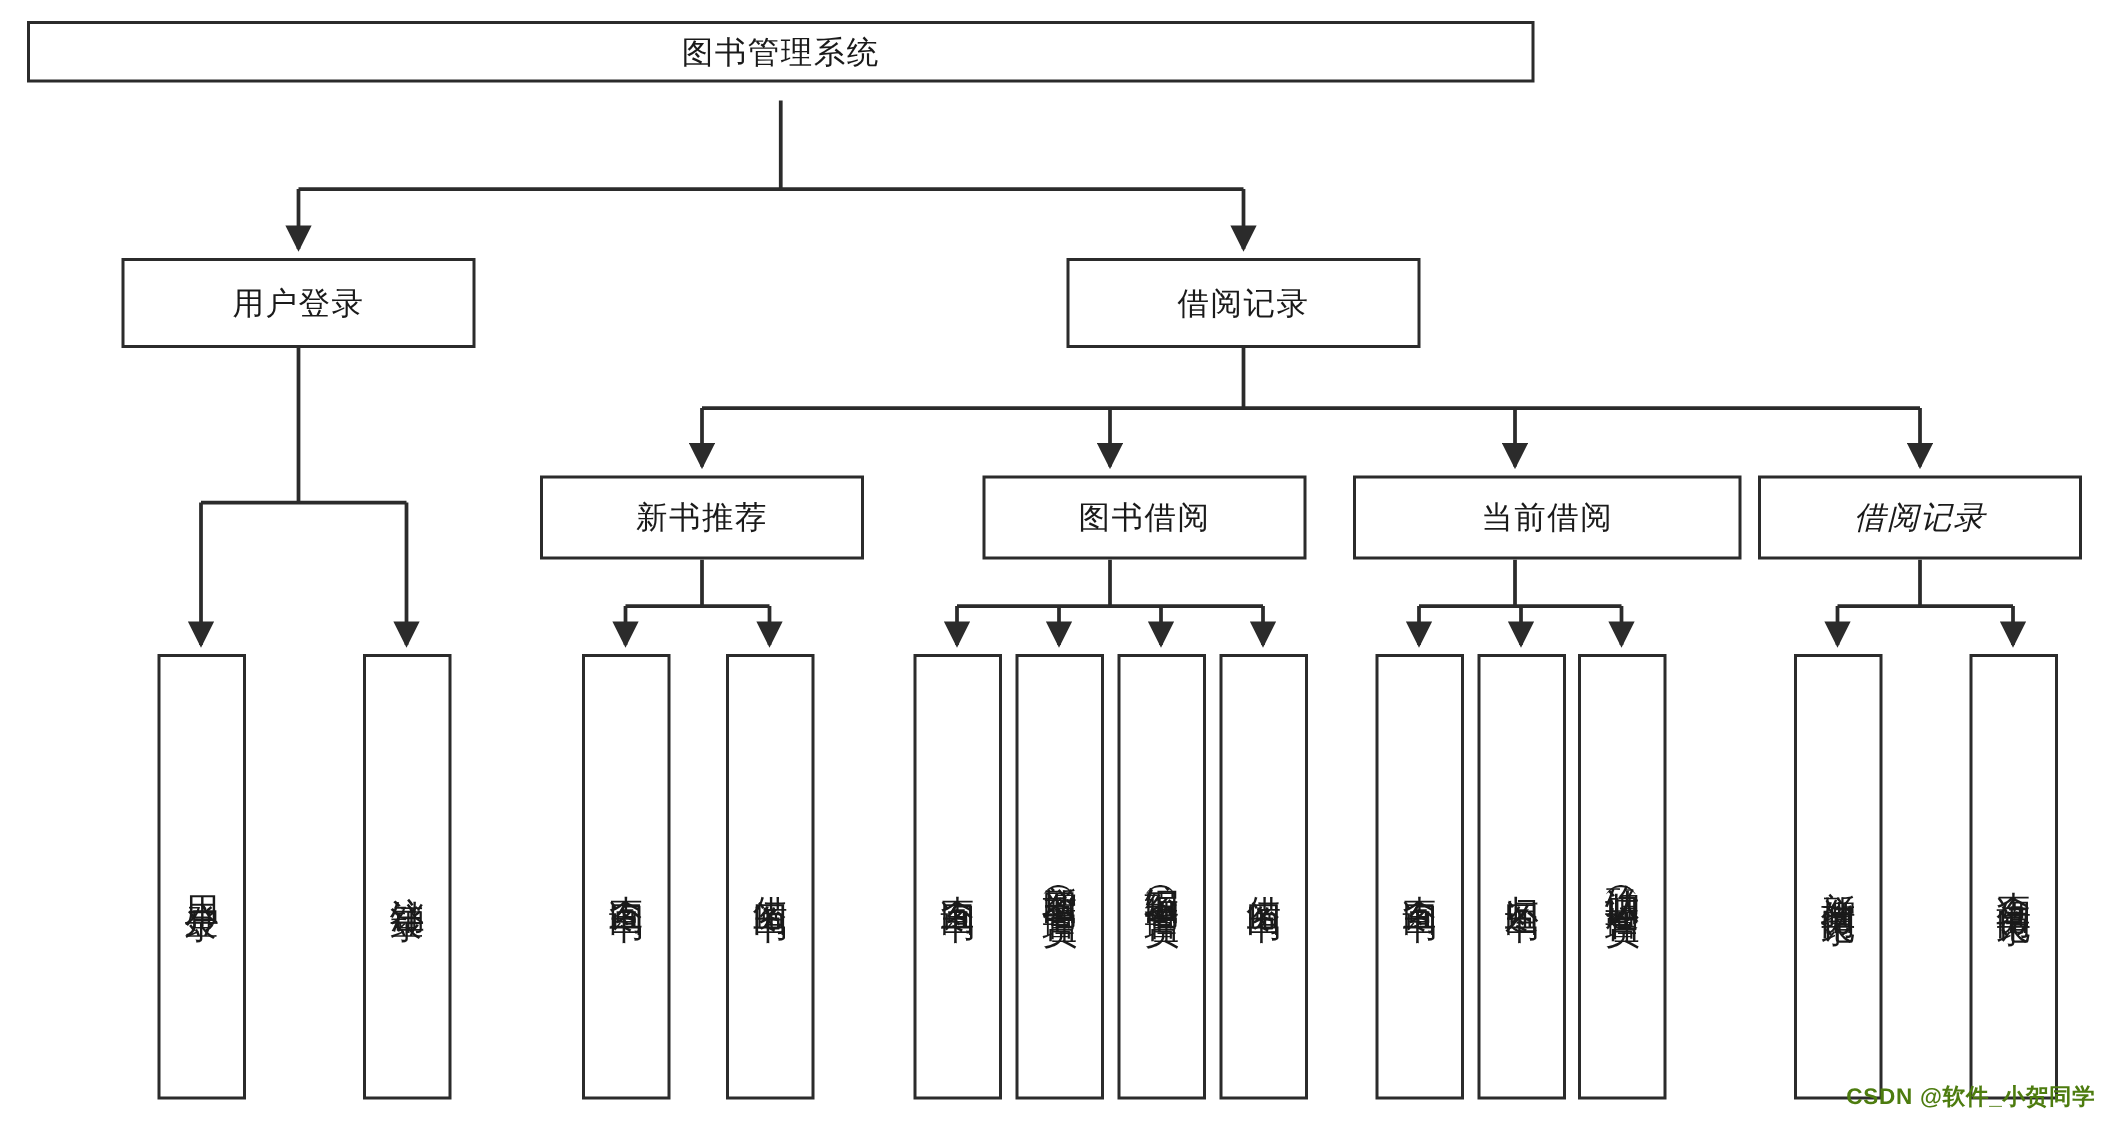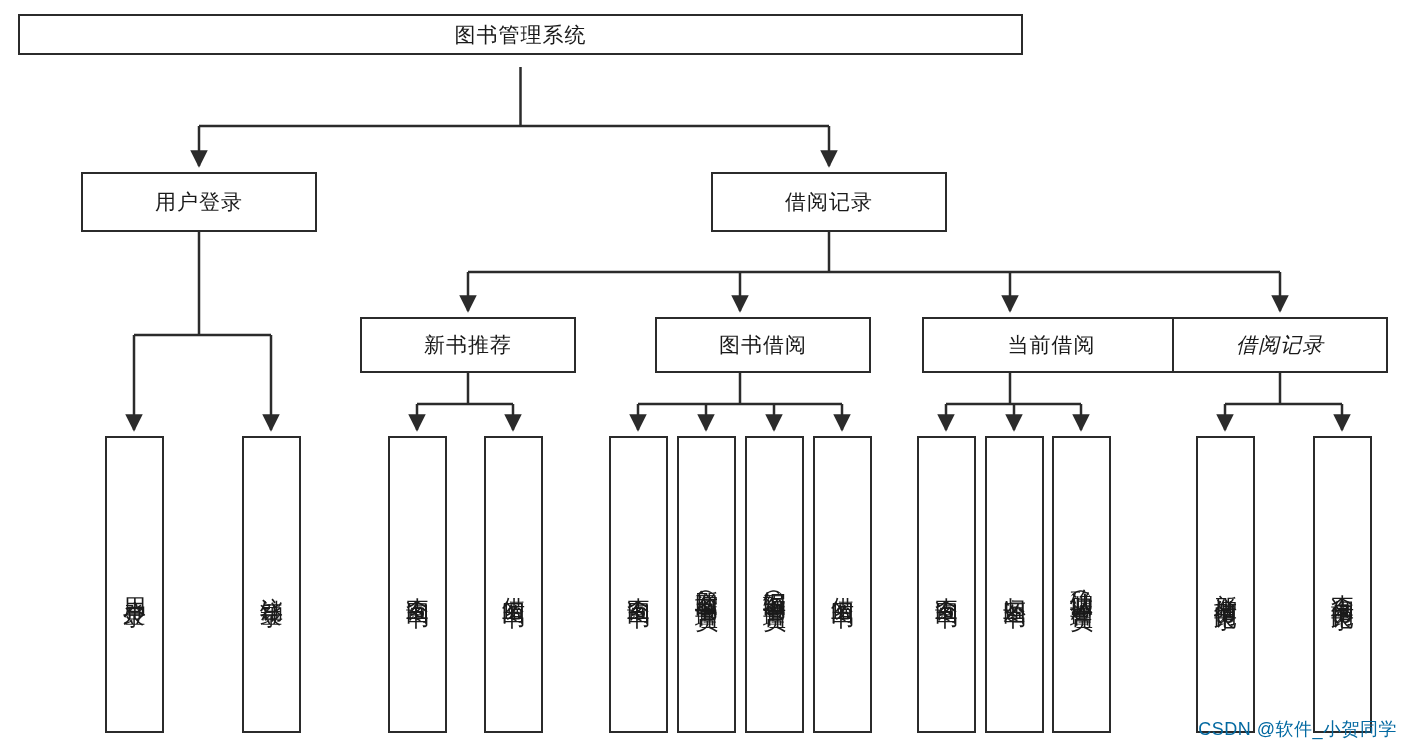--- a/index.html
+++ b/index.html
@@ -48,24 +48,25 @@
     padding-top: 6px;
     padding-bottom: 6px;
     align-items: center;
     justify-content: center;
     white-space: nowrap;
   }
   .watermark {
     position: absolute;
     right: 8px;
     bottom: 6px;
-    font-size: 18px;
-    color: #0369a1;
+    font-size: 15px;
+    color: #4d7c0f;
     letter-spacing: 0.5px;
     white-space: nowrap;
+    font-weight: bold;
   }
 </style>
 </head>
 <body>
 
 <div id="canvas">
 
   <svg class="connectors" viewBox="0 0 1405 747">
     <defs>
       <marker id="arrow" viewBox="0 0 10 10" refX="9" refY="5" markerWidth="7" markerHeight="7" orient="auto-start-reverse">
@@ -119,21 +120,21 @@
     </g>
   </svg>
 
   <div class="node horiz" id="node-root" style="left: 18px; top: 14px; width: 1005px; height: 41px;">图书管理系统</div>
 
   <div class="node horiz" id="node-l2-0" style="left: 81px; top: 172px; width: 236px; height: 60px;">用户登录</div>
   <div class="node horiz" id="node-l2-1" style="left: 711px; top: 172px; width: 236px; height: 60px;">借阅记录</div>
 
   <div class="node horiz" id="node-l3-0" style="left: 360px; top: 317px; width: 216px; height: 56px;">新书推荐</div>
   <div class="node horiz" id="node-l3-1" style="left: 632px; top: 317px; width: 216px; height: 56px; margin-left: 23px;">图书借阅</div>
-  <div class="node horiz" id="node-l3-2" style="left: 922px; top: 317px; width: 259px; height: 56px;">当前借阅</div>
+  <div class="node horiz" id="node-l3-2" style="left: 902px; top: 317px; width: 259px; height: 56px;">当前借阅</div>
   <div class="node horiz" id="node-l3-3" style="left: 1172px; top: 317px; width: 216px; height: 56px; font-style: italic;">借阅记录</div>
 
   <div class="node vert" id="node-leaf-0" style="left: 105px; top: 436px; width: 59px; height: 297px;">用户登录</div>
   <div class="node vert" id="node-leaf-1" style="left: 242px; top: 436px; width: 59px; height: 297px;">注销登录</div>
   <div class="node vert" id="node-leaf-2" style="left: 388px; top: 436px; width: 59px; height: 297px;">查询图书</div>
   <div class="node vert" id="node-leaf-3" style="left: 484px; top: 436px; width: 59px; height: 297px;">借阅图书</div>
   <div class="node vert" id="node-leaf-4" style="left: 609px; top: 436px; width: 59px; height: 297px;">查询图书</div>
   <div class="node vert" id="node-leaf-5" style="left: 677px; top: 436px; width: 59px; height: 297px;">新增图书（管理员）</div>
   <div class="node vert" id="node-leaf-6" style="left: 745px; top: 436px; width: 59px; height: 297px;">编辑图书（管理员）</div>
   <div class="node vert" id="node-leaf-7" style="left: 813px; top: 436px; width: 59px; height: 297px;">借阅图书</div>

